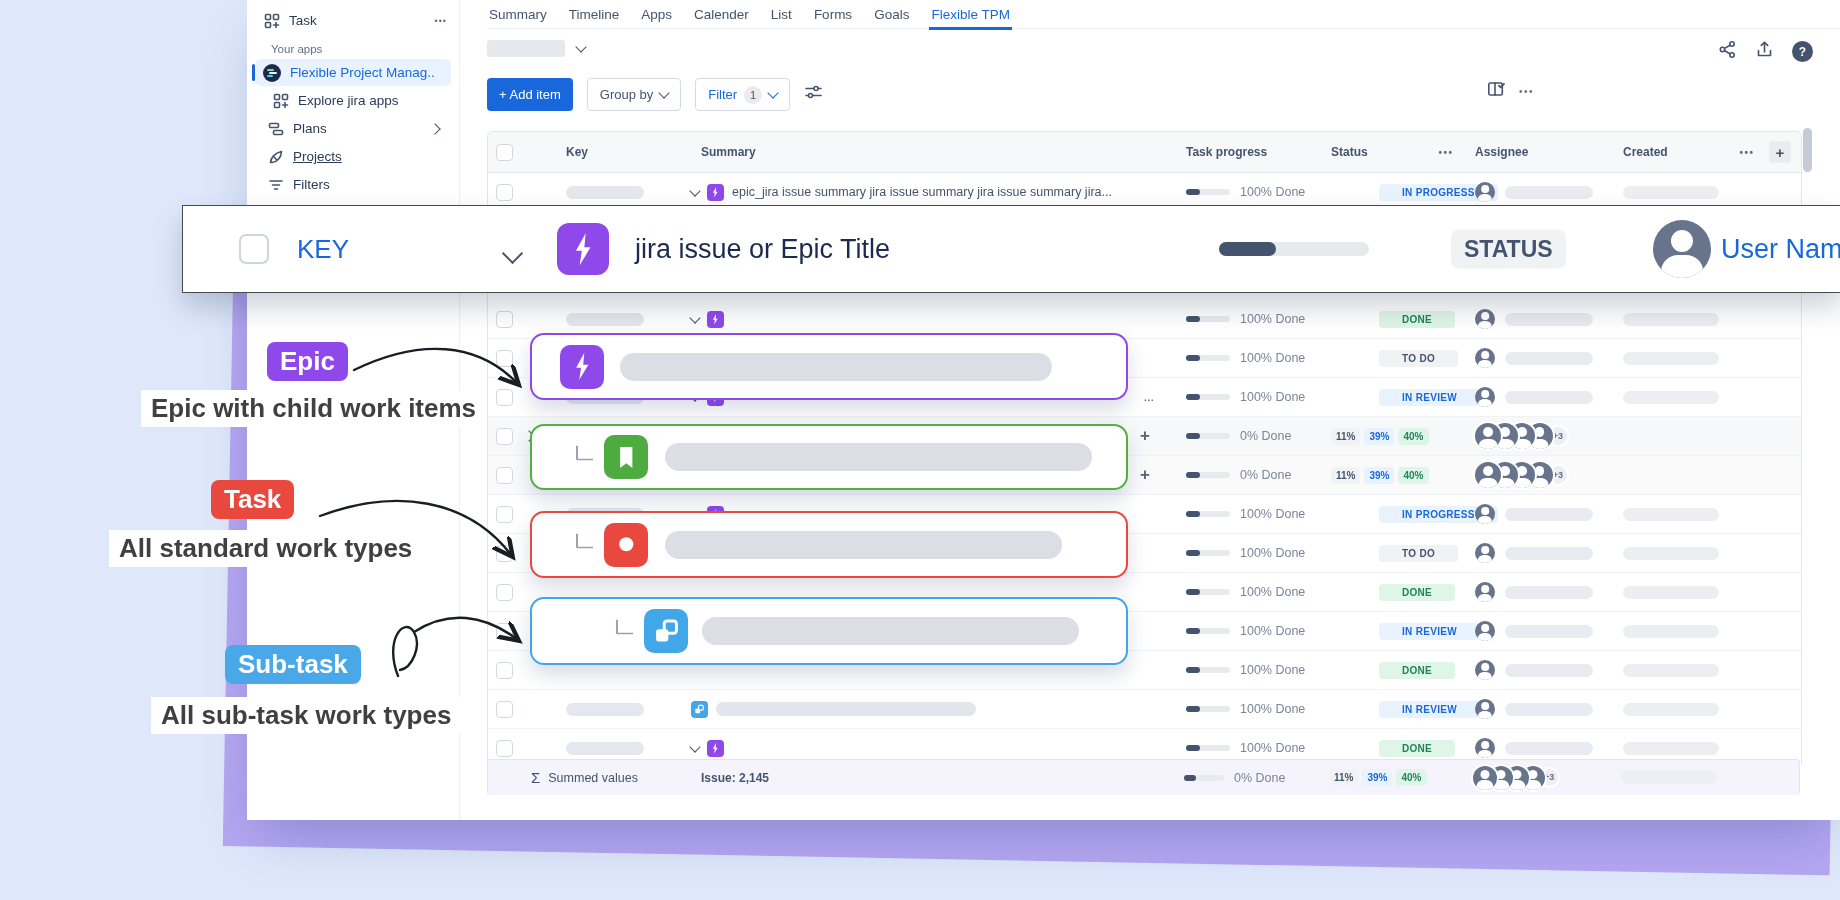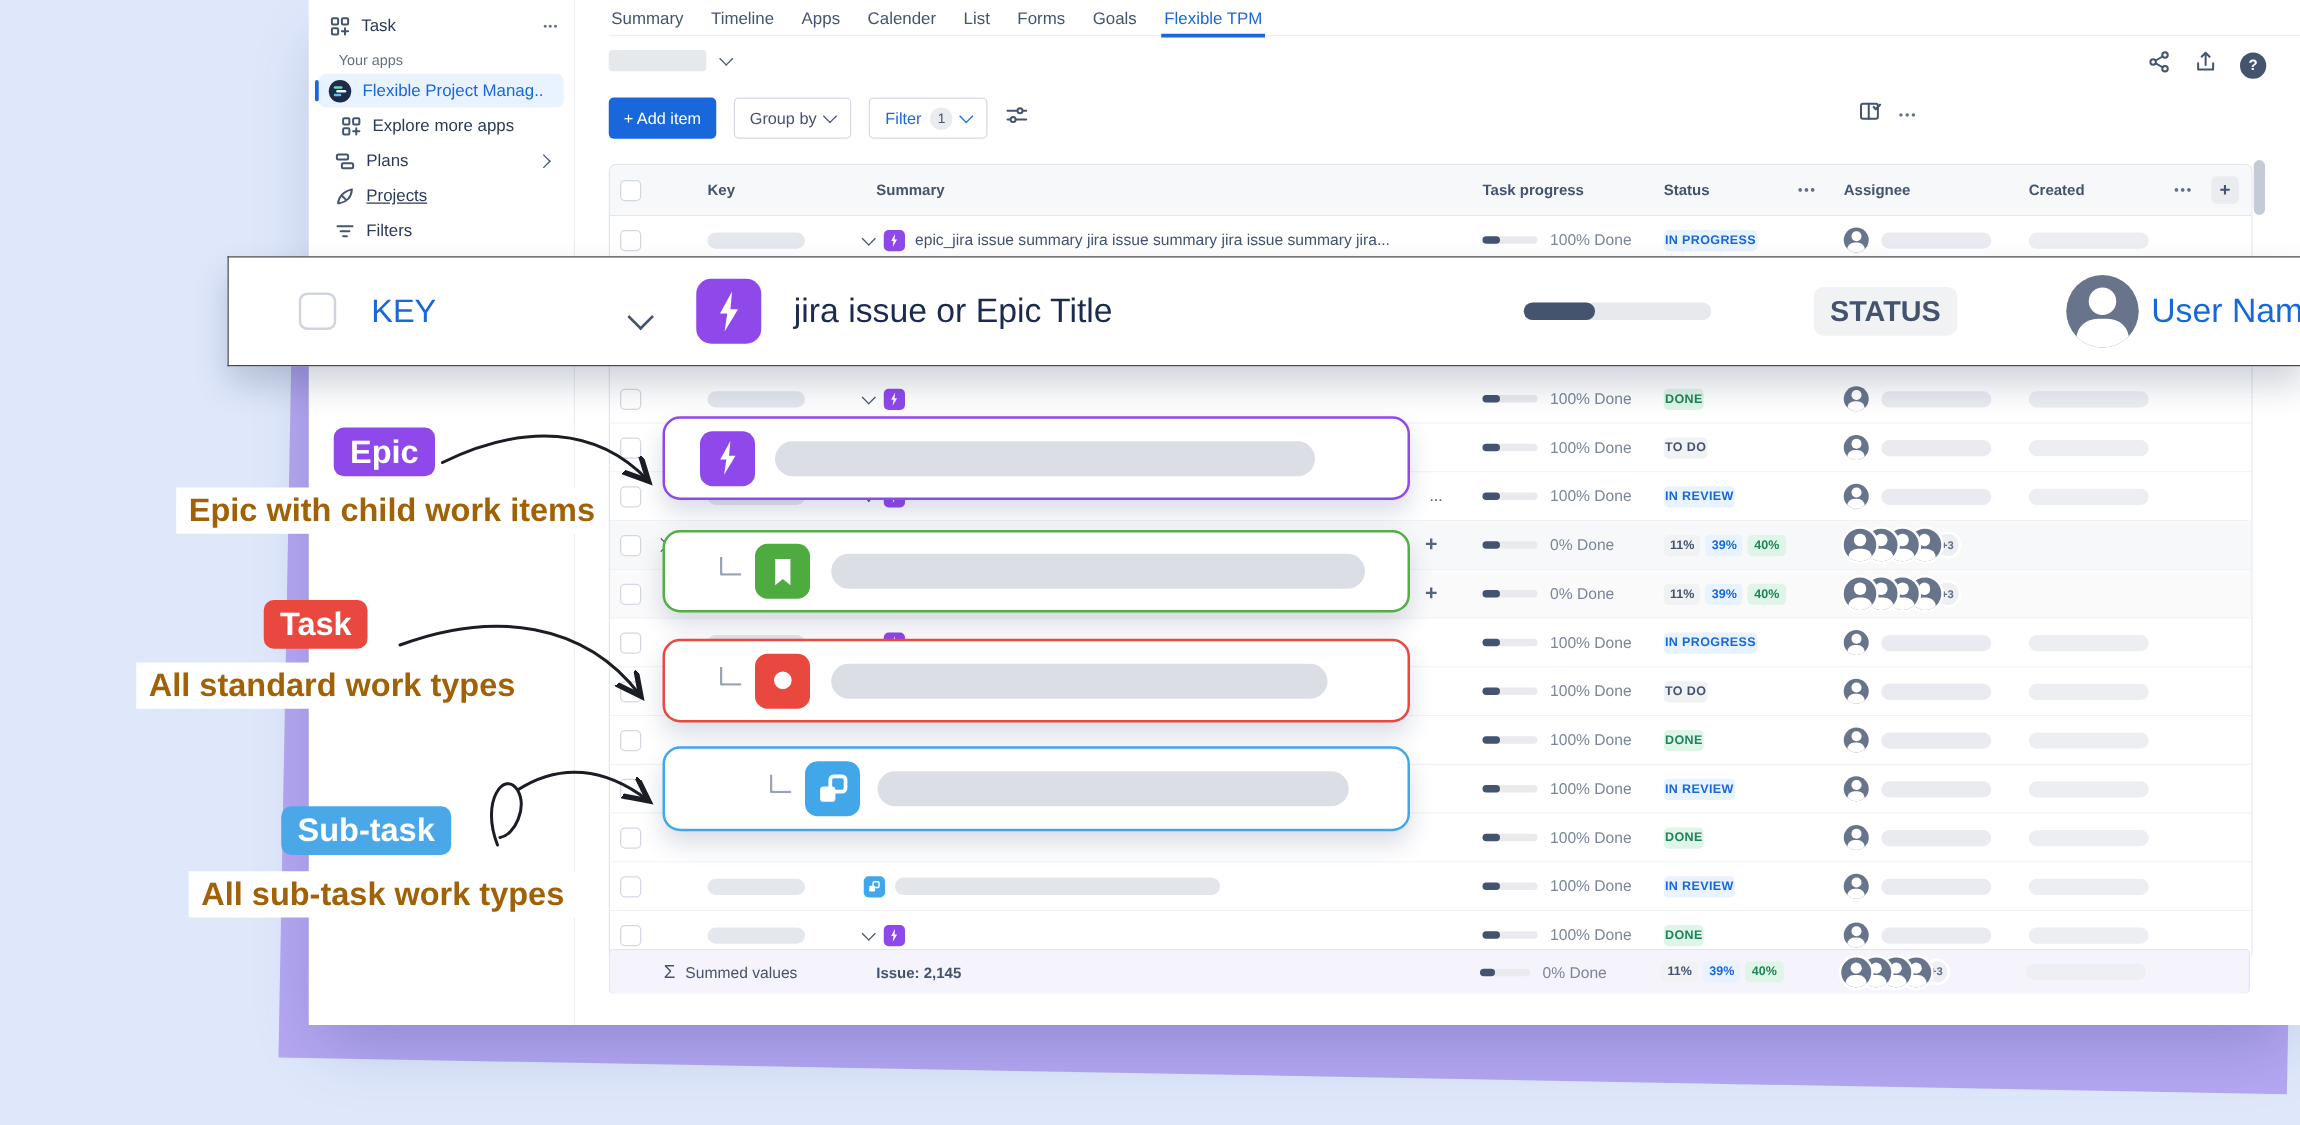--- a/index.html
+++ b/index.html
@@ -79,21 +79,21 @@
   .created-bar{width:96px;background:#ECEEF2;}
   .sum-bar{width:260px;height:14px;background:#E2E5EA;}
   .sum-text{color:#44546F;white-space:nowrap;overflow:hidden;}
   .sum-dots{margin-left:auto;padding-right:22px;color:#44546F;}
   .row-plus{margin-left:auto;padding-right:26px;color:#586579;font-size:17px;font-weight:bold;}
   .ticon{display:inline-flex;align-items:center;justify-content:center;flex:none;}
   .ticon svg{width:74%;height:74%;}
   .ticon-s{width:17px;height:17px;border-radius:4px;}
   .mprog{width:44px;height:6px;border-radius:3px;background:#E8EAEE;position:relative;flex:none;}
   .mprog i{position:absolute;left:0;top:0;bottom:0;width:14px;border-radius:3px;background:#44546F;}
-  .badge{font-size:10px;font-weight:bold;letter-spacing:.3px;padding:3px 1px;border-radius:4px;white-space:nowrap;}
+  .badge{font-size:10px;font-weight:bold;letter-spacing:.3px;padding:3px 23px;border-radius:4px;white-space:nowrap;margin-left:48px;}
   .pill{font-size:10px;font-weight:bold;padding:3px 5px;border-radius:4px;white-space:nowrap;}
   .grp-count{font-size:11px;color:#626F86;margin-left:4px;white-space:nowrap;}
   .avatar{position:relative;border-radius:50%;background:#68748B;overflow:hidden;flex:none;display:inline-block;}
   .avatar::before{content:"";position:absolute;left:50%;top:17%;width:38%;height:38%;transform:translateX(-50%);background:#fff;border-radius:50%;}
   .avatar::after{content:"";position:absolute;left:50%;top:61%;width:72%;height:55%;transform:translateX(-50%);background:#fff;border-radius:45%/55%;}
   .av20{width:20px;height:20px;}
   .av-group{display:flex;align-items:center;}
   .av-group .avatar{box-shadow:0 0 0 2px #fff;}
   .av-more{border-radius:50%;background:#EDEFF3;color:#626F86;font-size:9px;font-weight:bold;display:flex;align-items:center;justify-content:center;box-shadow:0 0 0 2px #fff;flex:none;}
   .plus-head{width:22px;height:22px;border-radius:4px;background:#EBECF0;color:#44546F;font-size:15px;display:flex;align-items:center;justify-content:center;margin-left:4px;}
@@ -135,21 +135,21 @@
   .card-task{left:530px;top:511px;height:67px;}
   .card-task .lchild{left:44px;}
   .card-task .card-icon{left:72px;}
   .card-task .card-pill{left:133px;width:397px;}
   .card-subtask{left:530px;top:597px;height:68px;}
   .card-subtask .lchild{left:84px;}
   .card-subtask .card-icon{left:112px;}
   .card-subtask .card-pill{left:170px;width:377px;}
   
   .anno-badge{position:absolute;z-index:7;color:#fff;font-size:26px;font-weight:bold;padding:4px 13px;border-radius:8px;}
-  .anno-chip{position:absolute;z-index:7;background:#fff;color:#a16207;font-size:26px;font-weight:600;padding:3px 10px;white-space:nowrap;}
+  .anno-chip{position:absolute;z-index:7;background:#fff;color:#404040;font-size:26px;font-weight:600;padding:3px 10px;white-space:nowrap;}
   .arrows{position:absolute;left:0;top:0;width:1840px;height:900px;z-index:8;pointer-events:none;}
   .icon-stroke{stroke:#44546F;fill:none;stroke-width:1.6;stroke-linecap:round;stroke-linejoin:round;}
 </style>
 </head>
 <body>
 
 <div class="backdrop"></div>
 
 <div class="window">
 
@@ -182,21 +182,21 @@
       <span class="sb-ic">
         <svg viewBox="0 0 16 16">
             <g class="icon-stroke">
               <rect x="1.5" y="1.5" width="5" height="5" rx="1"></rect>
               <rect x="9.5" y="1.5" width="5" height="5" rx="1"></rect>
               <rect x="1.5" y="9.5" width="5" height="5" rx="1"></rect>
               <path d="M12 9.5v5M9.5 12h5"></path>
             </g>
           </svg>
       </span>
-      <span class="sb-label">Explore more apps</span>
+      <span class="sb-label">Explore jira apps</span>
     </div>
     <div class="sb-row" style="padding-left:13px;">
       <span class="sb-ic">
         <svg viewBox="0 0 16 16">
             <g class="icon-stroke">
               <rect x="1.5" y="2.5" width="9" height="4" rx="1.2"></rect>
               <rect x="5.5" y="9.5" width="9" height="4" rx="1.2"></rect>
             </g>
           </svg>
       </span>

